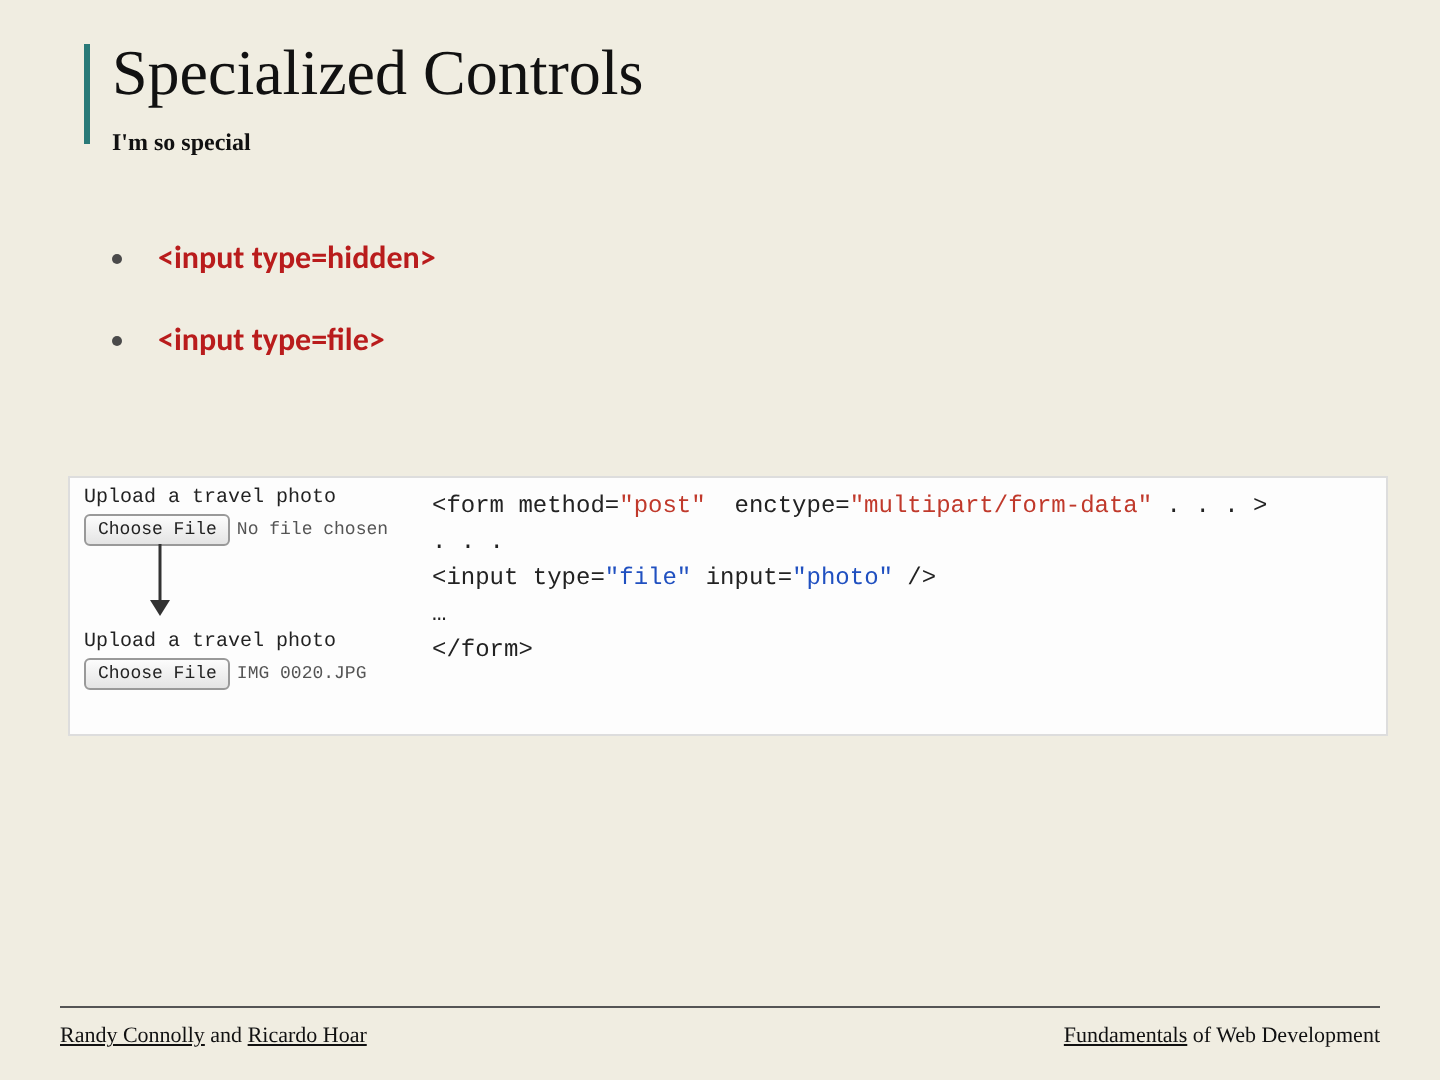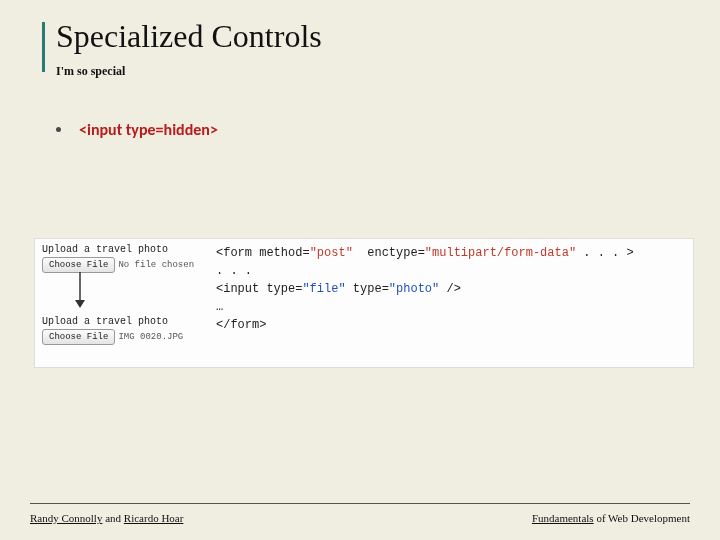--- a/index.html
+++ b/index.html
@@ -139,20 +139,24 @@
 
 <div class="accent-bar"></div>
 <h1 class="title">Specialized Controls</h1>
 <div class="subtitle">I'm so special</div>
 
 <div class="bullets">
   <div class="bullet">
     <div class="dot"></div>
     <div class="bullet-text">&lt;input type=hidden&gt;</div>
   </div>
+  <div class="bullet">
+    <div class="dot"></div>
+    <div class="bullet-text">&lt;input type=file&gt;</div>
+  </div>
 </div>
 
 <div class="example-area"></div>
 
 <div class="mock" style="left:42px; top:244px;">
   <div class="mock-label">Upload a travel photo</div>
   <div style="margin-top:2px; display:flex; align-items:center;">
     <span class="mock-btn">Choose File</span>
     <span class="mock-file">No file chosen</span>
   </div>
@@ -167,21 +171,21 @@
   <div class="mock-label">Upload a travel photo</div>
   <div style="margin-top:2px; display:flex; align-items:center;">
     <span class="mock-btn">Choose File</span>
     <span class="mock-file">IMG 0020.JPG</span>
   </div>
 </div>
 
 <div class="code-block">
   <div class="code-line"><span>&lt;form method=</span><span class="kw-red">"post"</span><span>  enctype=</span><span class="kw-red">"multipart/form-data"</span><span> . . . &gt;</span></div>
   <div class="code-line">. . .</div>
-  <div class="code-line"><span>&lt;input type=</span><span class="kw-blue">"file"</span><span> type=</span><span class="kw-blue">"photo"</span><span> /&gt;</span></div>
+  <div class="code-line"><span>&lt;input type=</span><span class="kw-blue">"file"</span><span> input=</span><span class="kw-blue">"photo"</span><span> /&gt;</span></div>
   <div class="code-line">…</div>
   <div class="code-line">&lt;/form&gt;</div>
 </div>
 
 <div class="footer-line"></div>
 <div class="footer-left">
   <span class="u">Randy Connolly</span><span> and </span><span class="u">Ricardo Hoar</span>
 </div>
 <div class="footer-right">
   <span class="u">Fundamentals</span><span> of Web Development</span>

